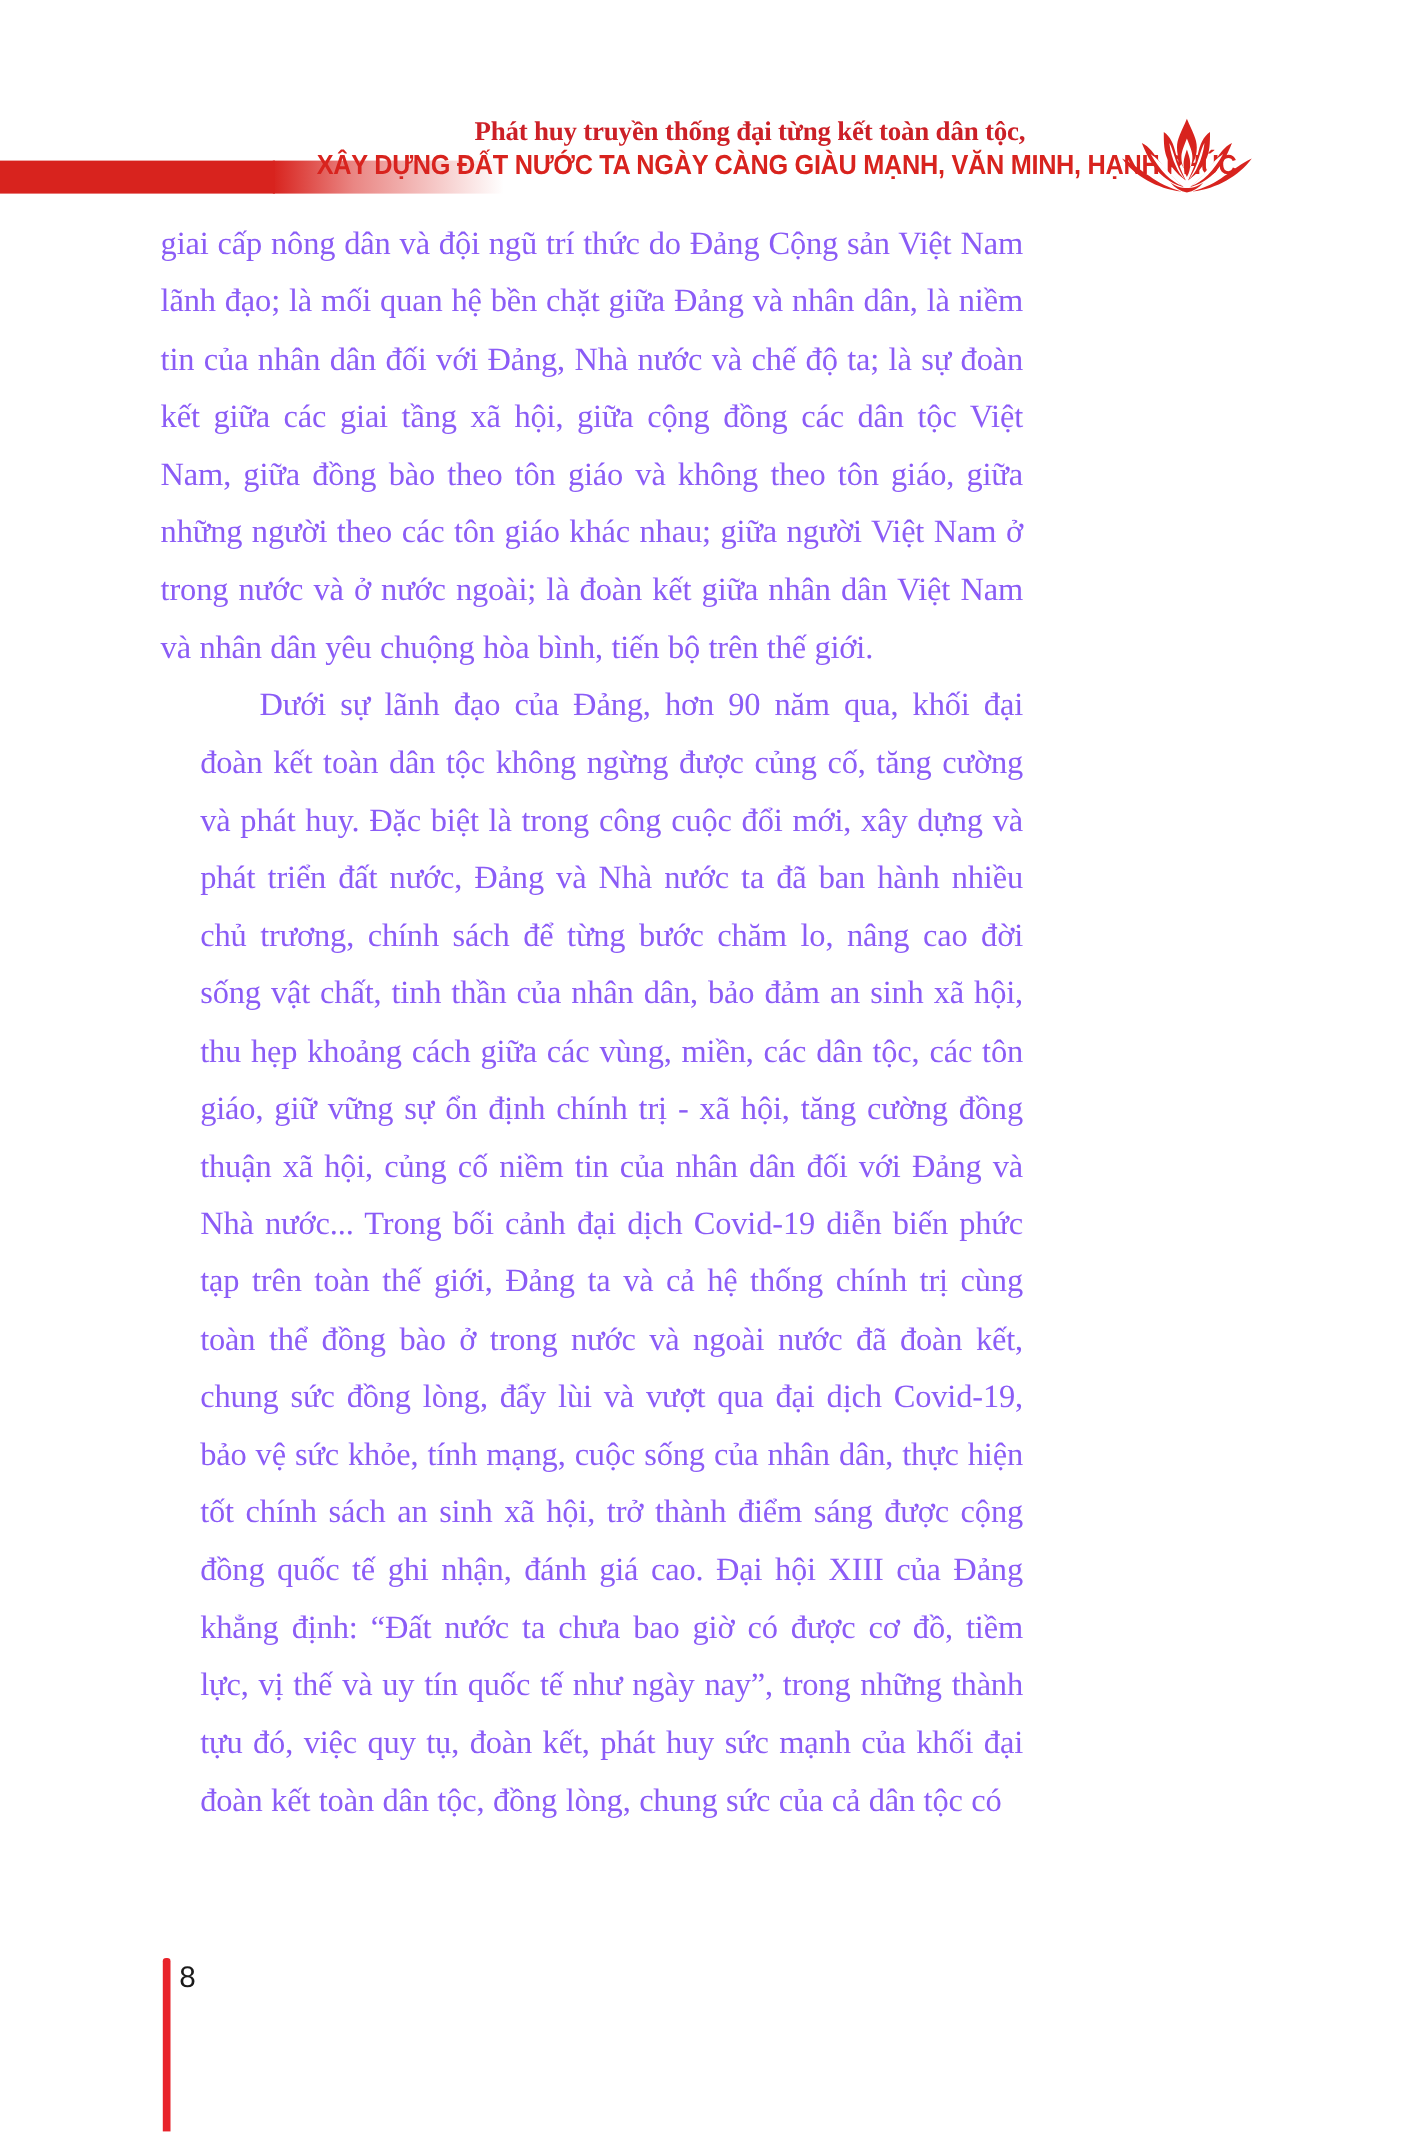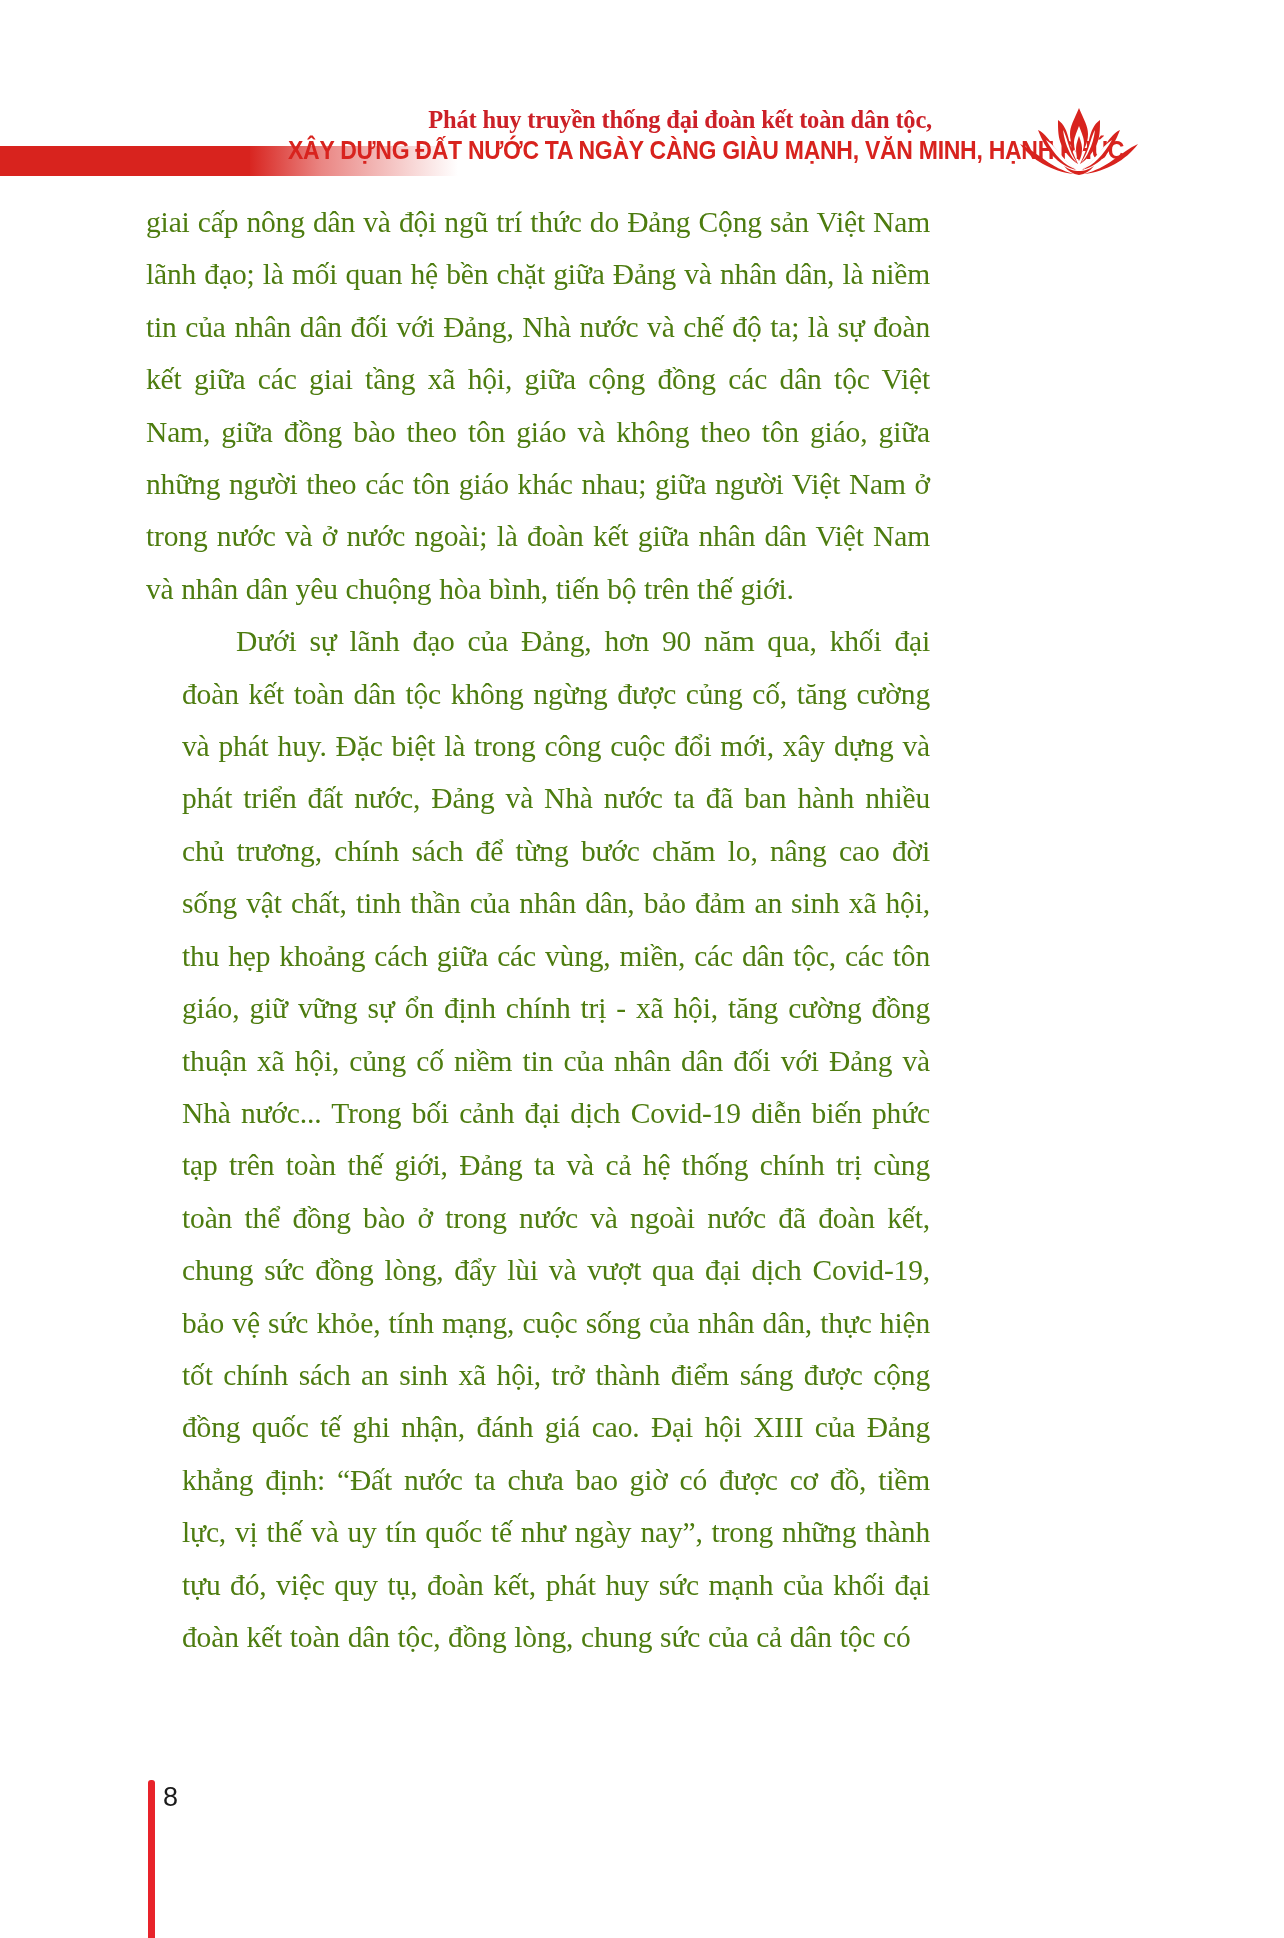--- a/index.html
+++ b/index.html
@@ -86,21 +86,21 @@
     top: 196px;
     width: 784px;
   }
   .para {
     margin: 0;
     text-align: justify;
     text-justify: inter-word;
     font-family: "Liberation Serif", "DejaVu Serif", serif;
     font-size: 29.5px;
     line-height: 52.4px;
-    color: #4d7c0f;
+    color: #8b5cf6;
     letter-spacing: -0.15px;
     word-spacing: 0.5px;
   }
   .para.indent { text-indent: 54px; margin-left: 36px; }
   .para + .para { margin-top: 0; }
 
   
   .footer-bar {
     position: absolute;
     left: 148px;
@@ -122,21 +122,21 @@
 </head>
 <body>
 
 <div class="page">
 
   <div class="header">
     <div class="header-rule-solid"></div>
     <div class="header-rule-fade"></div>
 
     <div class="header-text">
-      <div class="header-line1">Phát huy truyền thống đại đoàn kết toàn dân tộc,</div>
+      <div class="header-line1">Phát huy truyền thống đại từng kết toàn dân tộc,</div>
       <div class="header-line2">XÂY DỰNG ĐẤT NƯỚC TA NGÀY CÀNG GIÀU MẠNH, VĂN MINH, HẠNH PHÚC</div>
     </div>
   </div>
 
   <div class="lotus">
     <svg viewBox="0 0 130 72" width="130" height="72" aria-hidden="true">
       <g fill="#d8231e">
 
         <path d="M65 4 C60 16 56 22 56 30 C56 40 60 46 65 52 C70 46 74 40 74 30 C74 22 70 16 65 4 Z"></path>
         <path d="M65 22 C62 30 60 34 60 39 C60 45 62 49 65 54 C68 49 70 45 70 39 C70 34 68 30 65 22 Z" fill="#ffffff"></path>

